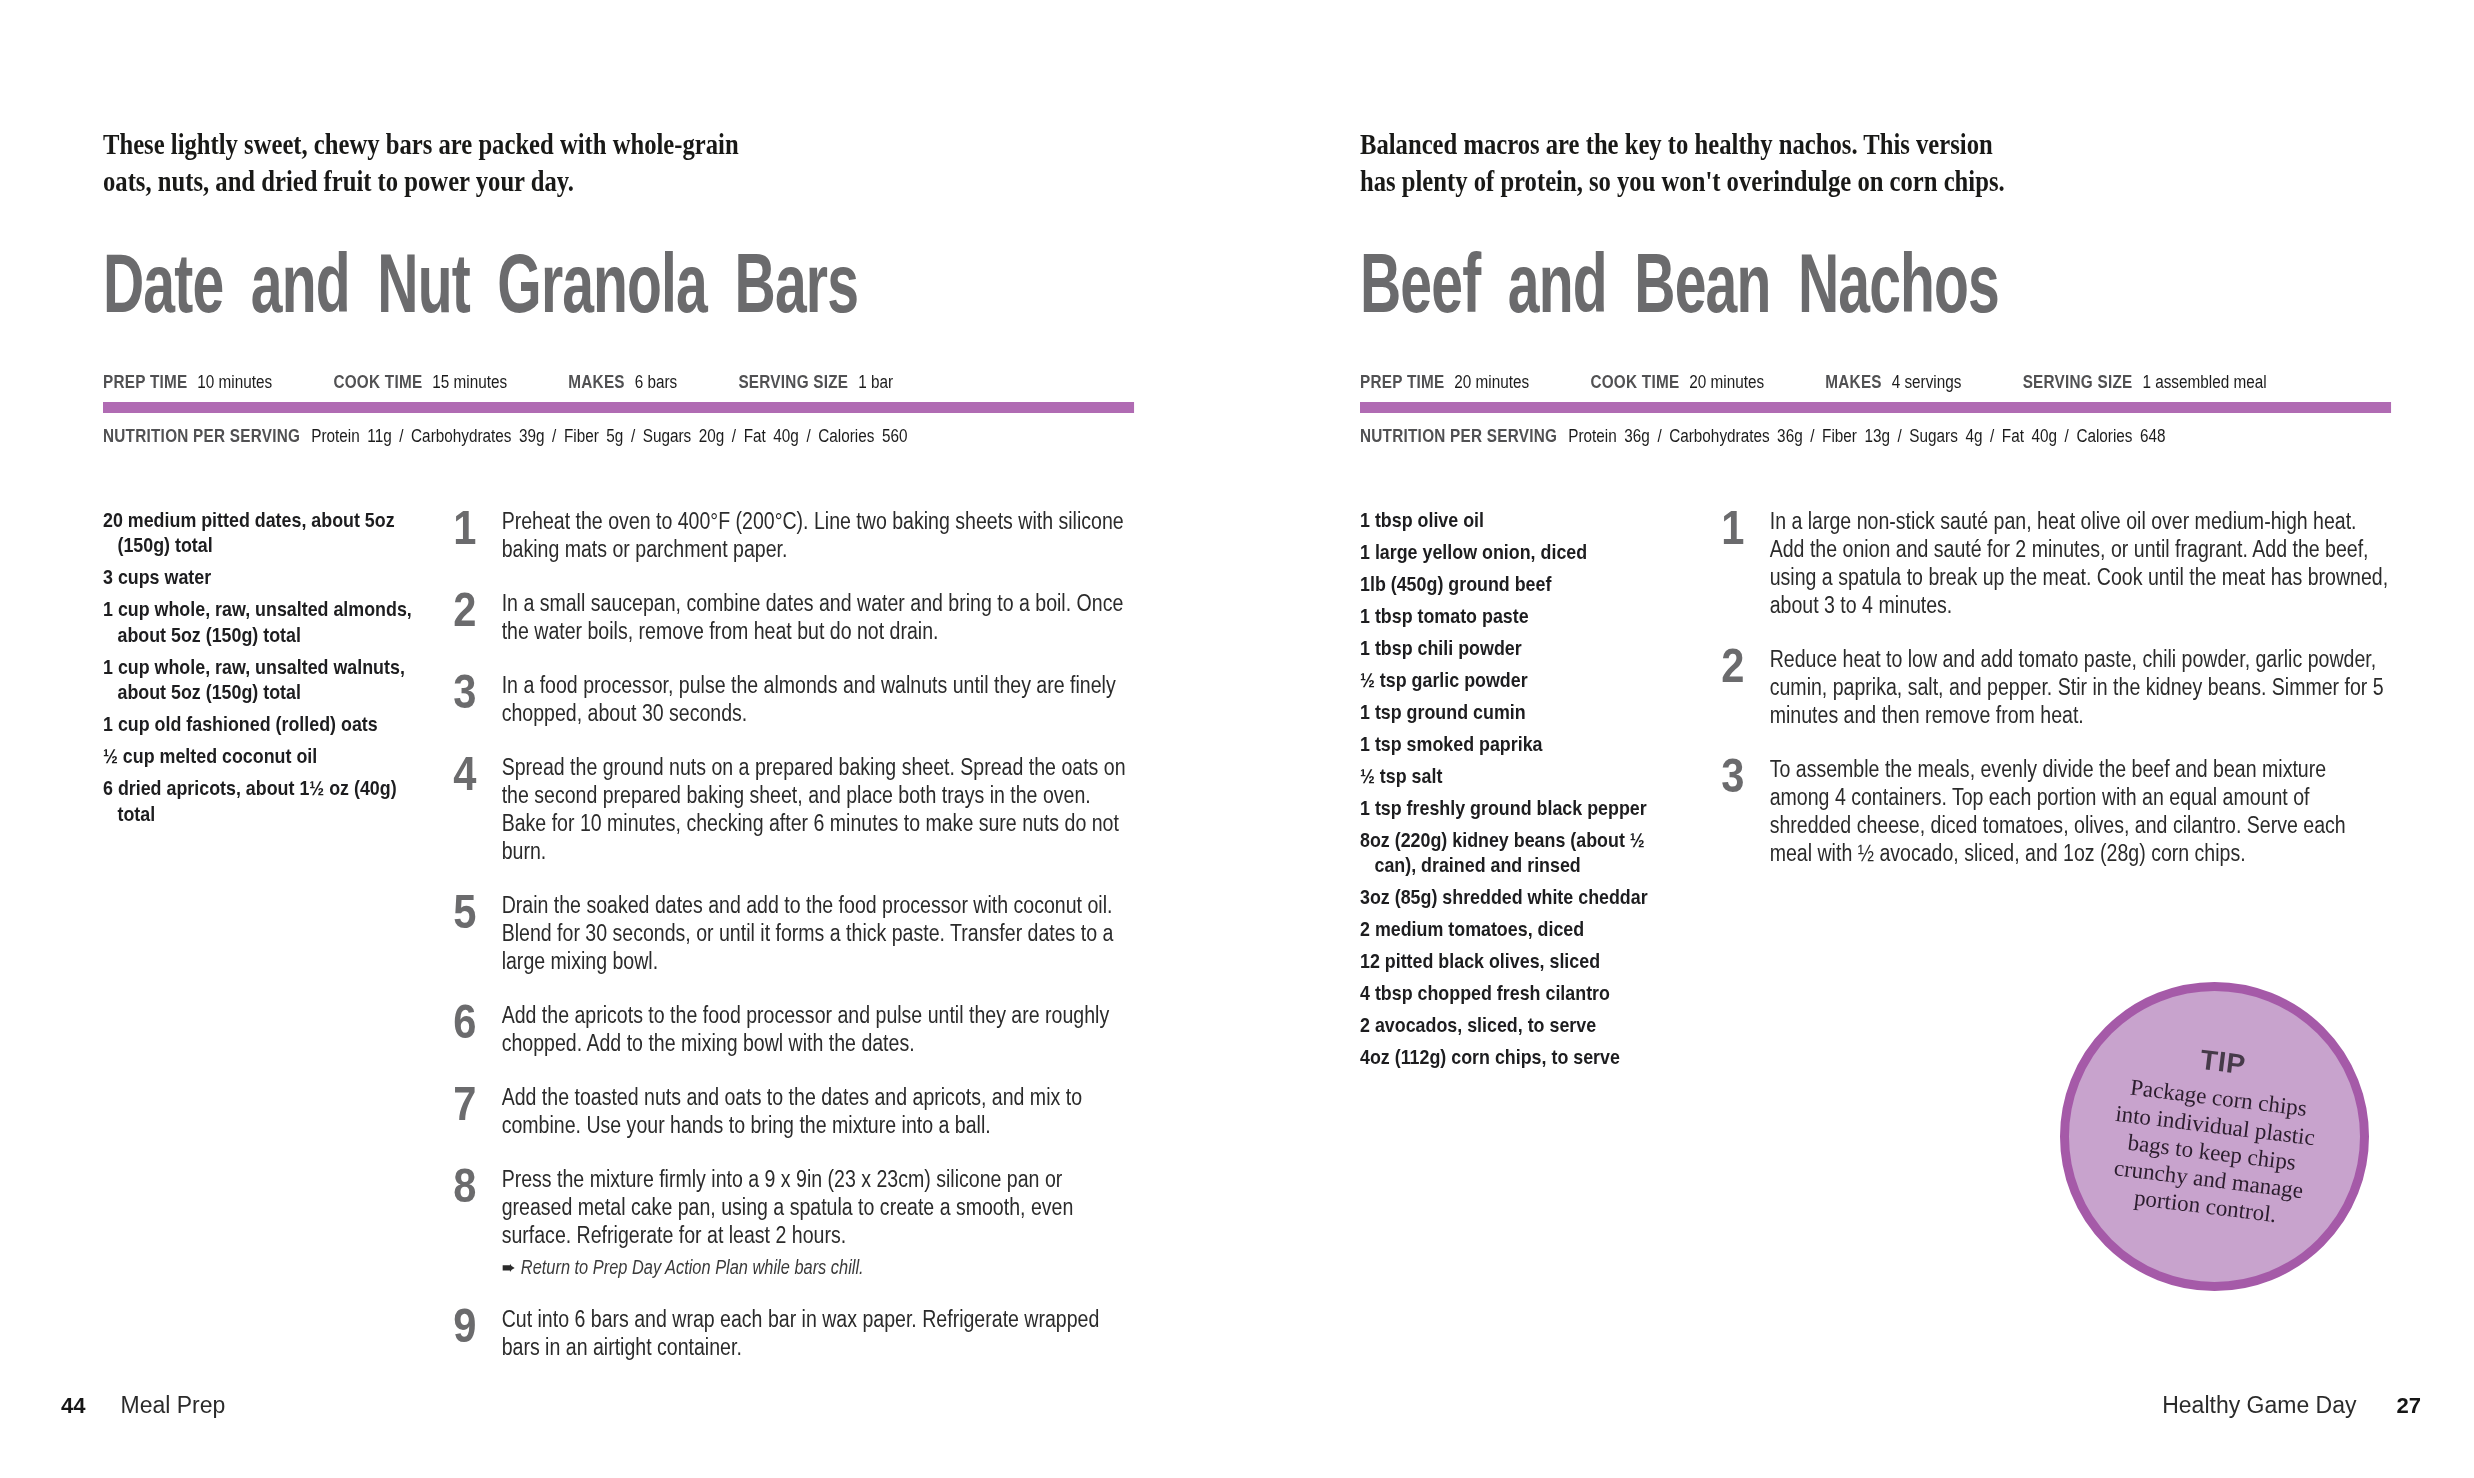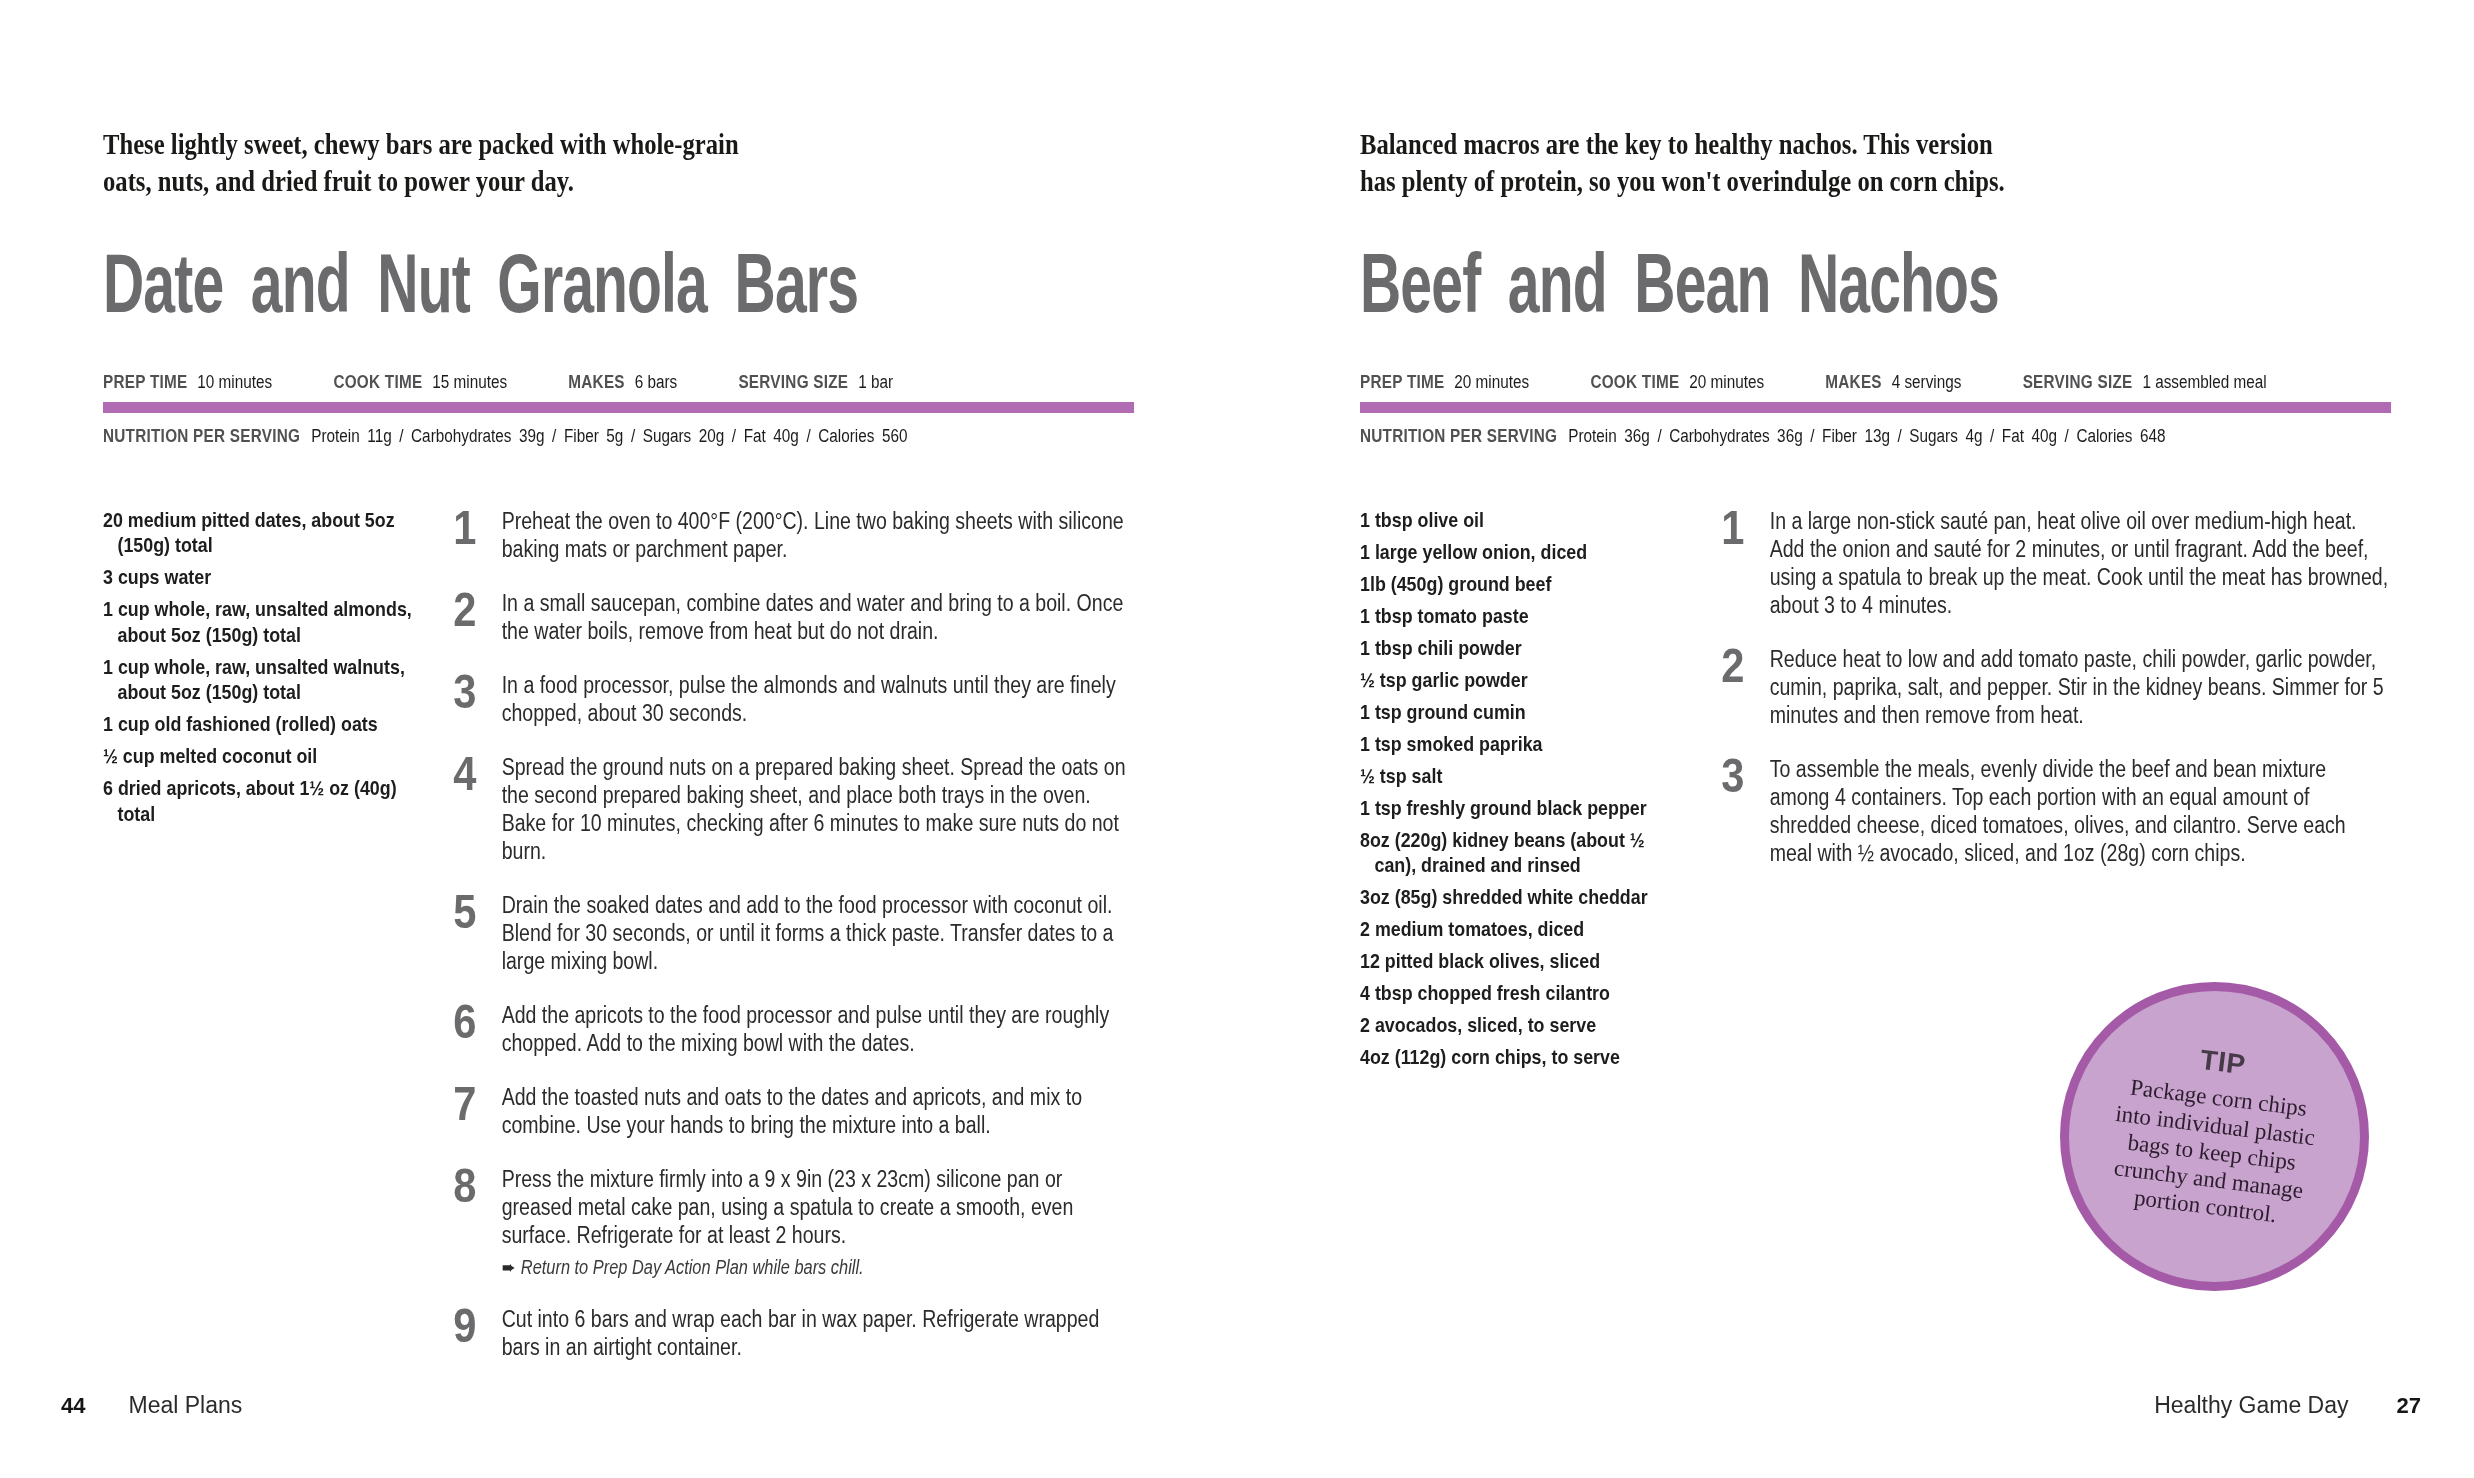--- a/index.html
+++ b/index.html
@@ -42,21 +42,21 @@
     font-weight:bold;font-size:21px;line-height:1.22;color:#1d1d1f;
     margin-bottom:6.4px;padding-left:17px;text-indent:-17px;
   }
   .steps{flex:1;min-width:0;}
   .step{display:flex;margin-bottom:26px;}
   .step-num{flex:none;width:57px;font-weight:bold;font-size:49px;line-height:0.82;color:#6b6b6d;}
   .step-body{flex:1;font-size:23px;line-height:1.22;color:#2b2b2b;}
   .step-note{margin-top:6.4px;font-style:italic;font-size:19.3px;color:#3a3a3a;}
   .note-icon{font-style:normal;margin-right:6.4px;color:#2b2b2b;}
 
-  .footer{position:absolute;top:1392px;display:flex;align-items:baseline;font-size:23px;color:#2b2b2b;gap:8px;}
+  .footer{position:absolute;top:1392px;display:flex;align-items:baseline;font-size:23px;color:#2b2b2b;}
   #footer-left{left:61px;}
   #footer-right{right:54px;}
   .footer-page{font-weight:bold;font-size:22px;color:#161616;}
   #footer-left .footer-section{margin-left:35px;}
   #footer-right .footer-section{margin-right:40px;}
 
   #tip{
     position:absolute;left:2060px;top:982px;width:291px;height:291px;
     border-radius:50%;box-sizing:content-box;
     display:flex;flex-direction:column;align-items:center;
@@ -313,19 +313,19 @@
     <div class="tip-text">Package corn chips
 into individual plastic
 bags to keep chips
 crunchy and manage
 portion control.</div>
   </div>
 </div>
 
 <div class="footer" id="footer-left">
   <span class="footer-page">44</span>
-  <span class="footer-section">Meal Plans</span>
+  <span class="footer-section">Meal Prep</span>
 </div>
 <div class="footer" id="footer-right">
   <span class="footer-section">Healthy Game Day</span>
   <span class="footer-page">27</span>
 </div>
 
 
 </body></html>

